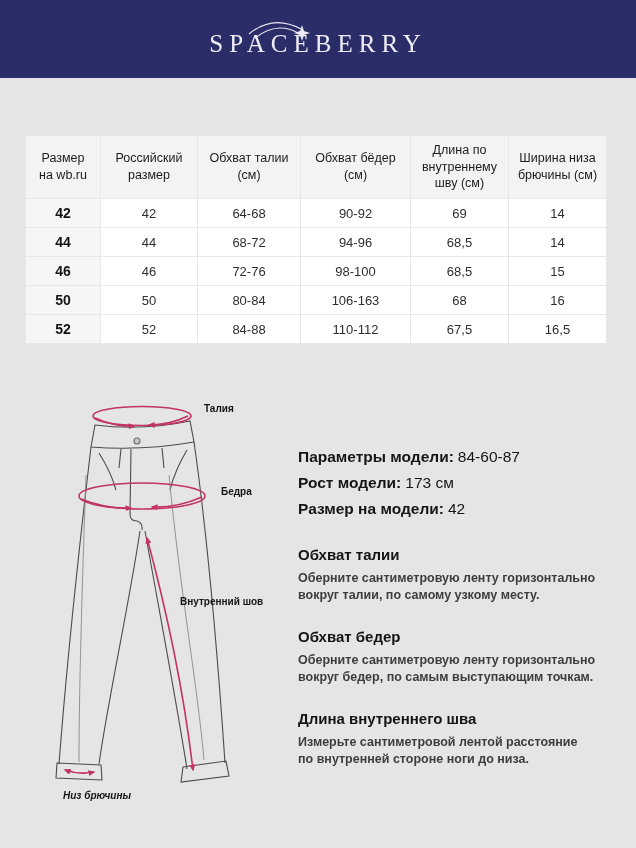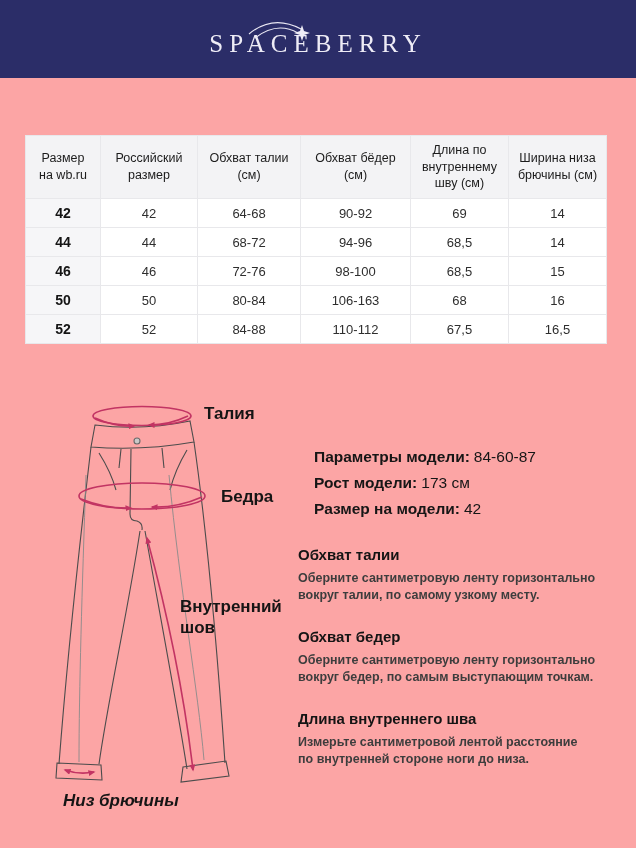--- a/index.html
+++ b/index.html
@@ -1,16 +1,16 @@
 <!DOCTYPE html>
 <html><head>
 <meta charset="utf-8">
 <style>
   html,body{margin:0;padding:0;background:#ffffff;}
-  .page{position:relative;width:636px;height:848px;background:#fca5a5;overflow:hidden;
+  .page{position:relative;width:636px;height:848px;background:#e5e5e5;overflow:hidden;
         font-family:"Liberation Sans",sans-serif;color:#222;}
 
   
   .topbar{position:absolute;left:0;top:0;width:636px;height:78px;background:#2b2d68;
           display:flex;align-items:center;justify-content:center;}
   .logo{position:relative;display:inline-block;margin-top:10px;}
   .logo-text{font-family:"Liberation Serif",serif;font-size:25px;letter-spacing:6px;
              color:#eeecf6;font-weight:400;}
   .logo-star{position:absolute;left:36px;top:-18px;}
 
@@ -19,30 +19,30 @@
   table{border-collapse:collapse;width:581px;table-layout:fixed;}
   th,td{border:1px solid #e8e8eb;text-align:center;vertical-align:middle;}
   thead th{background:#f3f3f5;font-weight:400;font-size:12.5px;line-height:1.35;
            color:#1c1c1c;height:54px;padding:4px 7px;}
   tbody td{background:#ffffff;font-size:13px;color:#2e2e2e;height:28px;padding:0 4px;}
   tbody td.first{background:#f6f6f8;font-weight:700;font-size:14px;color:#141414;}
 
   
   .diagram{position:absolute;left:20px;top:390px;width:265px;height:430px;}
   .diagram svg{position:absolute;left:0;top:0;}
-  .diag-label{position:absolute;font-size:17px;font-weight:600;color:#151515;line-height:1.25;}
+  .diag-label{position:absolute;font-size:10px;font-weight:600;color:#151515;line-height:1.25;}
   .lbl-waist{left:184px;top:13px;}
   .lbl-hips{left:201px;top:96px;}
   .lbl-inseam{left:160px;top:206px;width:112px;}
   .lbl-hem{left:43px;top:400px;font-style:italic;}
 
   
   .info-col{position:absolute;left:298px;top:444px;width:330px;}
   .info-line{font-size:15.5px;line-height:26px;color:#161616;}
-  .info-line .lbl{font-weight:700;margin-left:16px;}
+  .info-line .lbl{font-weight:700;}
   .info-line .val{font-weight:400;margin-left:4px;}
   .sec-title{font-size:15px;font-weight:700;color:#141414;margin:24px 0 0 0;}
   .sec-text{font-size:12.5px;line-height:17px;color:#3d3d3d;margin:7px 0 0 0;font-weight:bold;}
   .sec-text.narrow{max-width:282px;}
 </style>
 </head>
 <body>
 <div class="page">
 
   <div class="topbar">

